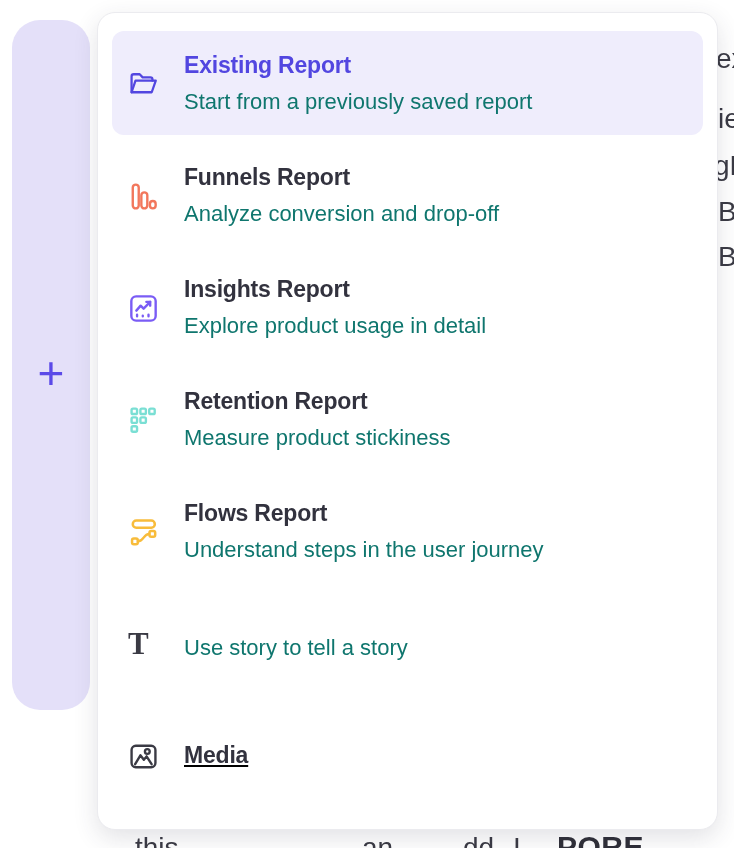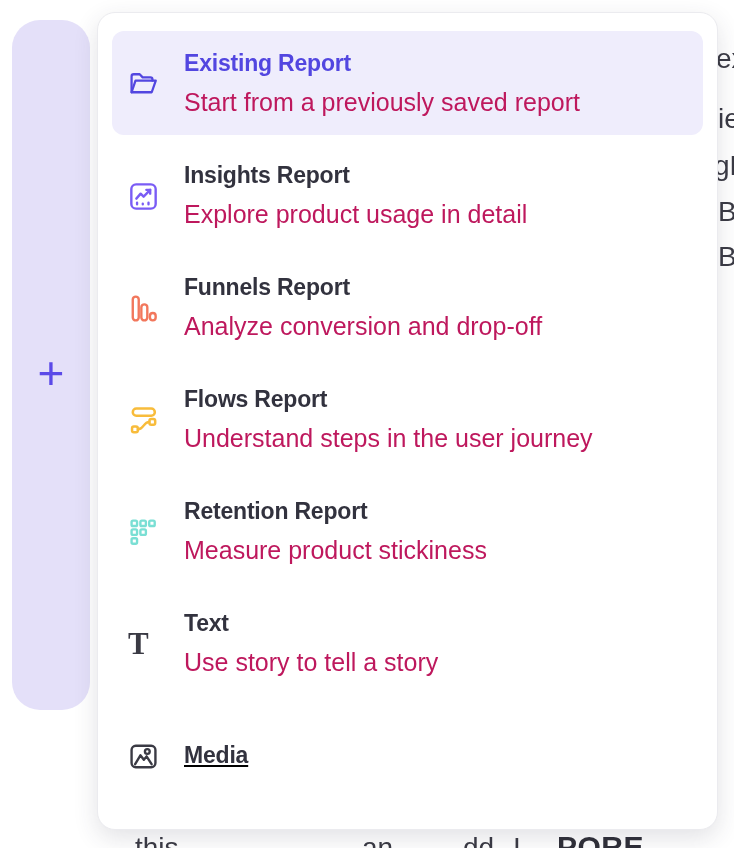--- a/index.html
+++ b/index.html
@@ -46,21 +46,21 @@
     display:flex;align-items:center;
     box-sizing:border-box;min-height:104px;margin-bottom:8px;
     padding:15px 16px;border-radius:12px;cursor:pointer;
   }
   .item:last-child{margin-bottom:0;text-decoration:underline;}
   .item.selected{background:#efedfc;}
   .icon-box{width:32px;flex:0 0 32px;margin-right:24px;padding-top:3px;display:flex;justify-content:flex-start;}
   .txt{display:flex;flex-direction:column;}
   .title{font-size:23px;font-weight:600;color:#32323e;line-height:1.2;letter-spacing:-0.2px;margin-top:1px;}
   .item.selected .title{color:#5246e0;}
-  .desc{font-size:25px;font-weight:400;color:#be185d;line-height:1.2;margin-top:10px;}
+  .desc{font-size:22px;font-weight:400;color:#0f766e;line-height:1.2;margin-top:10px;}
   .t-glyph{
     font-family:"Liberation Serif", serif;font-size:31px;line-height:30px;
     font-weight:600;color:#3a3a44;display:block;margin-top:-2px;
   }
   svg{display:block;}
 </style>
 </head>
 <body>
 
 <span class="bg-frag" id="rf0">ex</span>
@@ -90,59 +90,44 @@
       </svg>
     </span>
     <span class="txt">
       <span class="title">Existing Report</span>
       <span class="desc">Start from a previously saved report</span>
     </span>
   </div>
 
   <div class="item">
     <span class="icon-box">
-      <svg width="31" height="31" viewBox="0 0 26 26" fill="none" stroke="#7A5CF5" stroke-width="2" stroke-linecap="round" stroke-linejoin="round">
-        <rect x="2.8" y="2.8" width="20.4" height="20.4" rx="4"></rect>
-        <path d="M7 14.8 L10.6 10.6 L13.1 13.1 L18.6 7.4"></path>
-        <path d="M15.4 7.4 H18.6 V10.6"></path>
-        <path d="M7.6 18.2 v1.4 M12.4 19 v0.6 M17.2 18.2 v1.4"></path>
-      </svg>
-    </span>
-    <span class="txt">
-      <span class="title">Insights Report</span>
-      <span class="desc">Explore product usage in detail</span>
-    </span>
-  </div>
-
-  <div class="item">
-    <span class="icon-box">
       <svg width="31" height="31" viewBox="0 0 26 26" fill="none" stroke="#F2775C" stroke-width="2" stroke-linecap="round" stroke-linejoin="round">
         <rect x="4" y="3" width="5" height="20" rx="2.5"></rect>
         <rect x="11.2" y="9.5" width="5" height="13.5" rx="2.5"></rect>
         <rect x="18.4" y="16.8" width="4.8" height="6.2" rx="2.4"></rect>
       </svg>
     </span>
     <span class="txt">
       <span class="title">Funnels Report</span>
       <span class="desc">Analyze conversion and drop-off</span>
     </span>
   </div>
 
   <div class="item">
     <span class="icon-box">
-      <svg width="31" height="31" viewBox="0 0 26 26" fill="none" stroke="#F8BC3B" stroke-width="2.1" stroke-linecap="round" stroke-linejoin="round">
-        <rect x="4" y="3" width="18.5" height="6" rx="3"></rect>
-        <rect x="18" y="11.8" width="4.8" height="4.8" rx="1.5"></rect>
-        <rect x="3.4" y="18" width="4.8" height="4.8" rx="1.5"></rect>
-        <path d="M8.4 20.4 C13.4 20.4 12.8 14.2 17.8 14.2"></path>
+      <svg width="31" height="31" viewBox="0 0 26 26" fill="none" stroke="#7A5CF5" stroke-width="2" stroke-linecap="round" stroke-linejoin="round">
+        <rect x="2.8" y="2.8" width="20.4" height="20.4" rx="4"></rect>
+        <path d="M7 14.8 L10.6 10.6 L13.1 13.1 L18.6 7.4"></path>
+        <path d="M15.4 7.4 H18.6 V10.6"></path>
+        <path d="M7.6 18.2 v1.4 M12.4 19 v0.6 M17.2 18.2 v1.4"></path>
       </svg>
     </span>
     <span class="txt">
-      <span class="title">Flows Report</span>
-      <span class="desc">Understand steps in the user journey</span>
+      <span class="title">Insights Report</span>
+      <span class="desc">Explore product usage in detail</span>
     </span>
   </div>
 
   <div class="item">
     <span class="icon-box">
       <svg width="31" height="31" viewBox="0 0 26 26" fill="none" stroke="#7ADFD4" stroke-width="2" stroke-linejoin="round">
         <rect x="3" y="3" width="4.6" height="4.6" rx="1.2"></rect>
         <rect x="10.4" y="3" width="4.6" height="4.6" rx="1.2"></rect>
         <rect x="17.8" y="3" width="4.6" height="4.6" rx="1.2"></rect>
         <rect x="3" y="10.4" width="4.6" height="4.6" rx="1.2"></rect>
@@ -151,24 +136,38 @@
       </svg>
     </span>
     <span class="txt">
       <span class="title">Retention Report</span>
       <span class="desc">Measure product stickiness</span>
     </span>
   </div>
 
   <div class="item">
     <span class="icon-box">
+      <svg width="31" height="31" viewBox="0 0 26 26" fill="none" stroke="#F8BC3B" stroke-width="2.1" stroke-linecap="round" stroke-linejoin="round">
+        <rect x="4" y="3" width="18.5" height="6" rx="3"></rect>
+        <rect x="18" y="11.8" width="4.8" height="4.8" rx="1.5"></rect>
+        <rect x="3.4" y="18" width="4.8" height="4.8" rx="1.5"></rect>
+        <path d="M8.4 20.4 C13.4 20.4 12.8 14.2 17.8 14.2"></path>
+      </svg>
+    </span>
+    <span class="txt">
+      <span class="title">Flows Report</span>
+      <span class="desc">Understand steps in the user journey</span>
+    </span>
+  </div>
+
+  <div class="item">
+    <span class="icon-box">
       <span class="t-glyph">T</span>
     </span>
     <span class="txt">
-      <span class="title">Text</span>
       <span class="desc">Use story to tell a story</span>
     </span>
   </div>
 
   <div class="item">
     <span class="icon-box">
       <svg width="31" height="31" viewBox="0 0 26 26" fill="none" stroke="#3A3A44" stroke-width="2" stroke-linecap="round" stroke-linejoin="round">
         <rect x="3" y="4" width="20" height="18" rx="3.5"></rect>
         <circle cx="16.2" cy="8.8" r="2"></circle>
         <path d="M6 19.4 L10.4 12 L13.3 15.8 L15.6 12.9 L19.8 19.4"></path>

